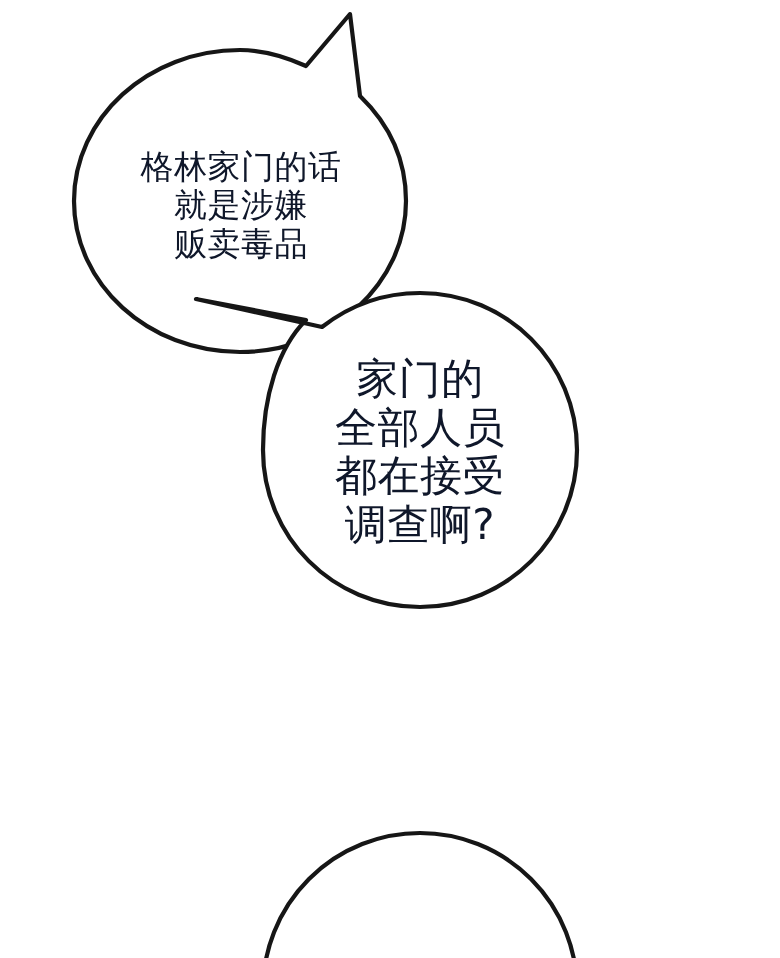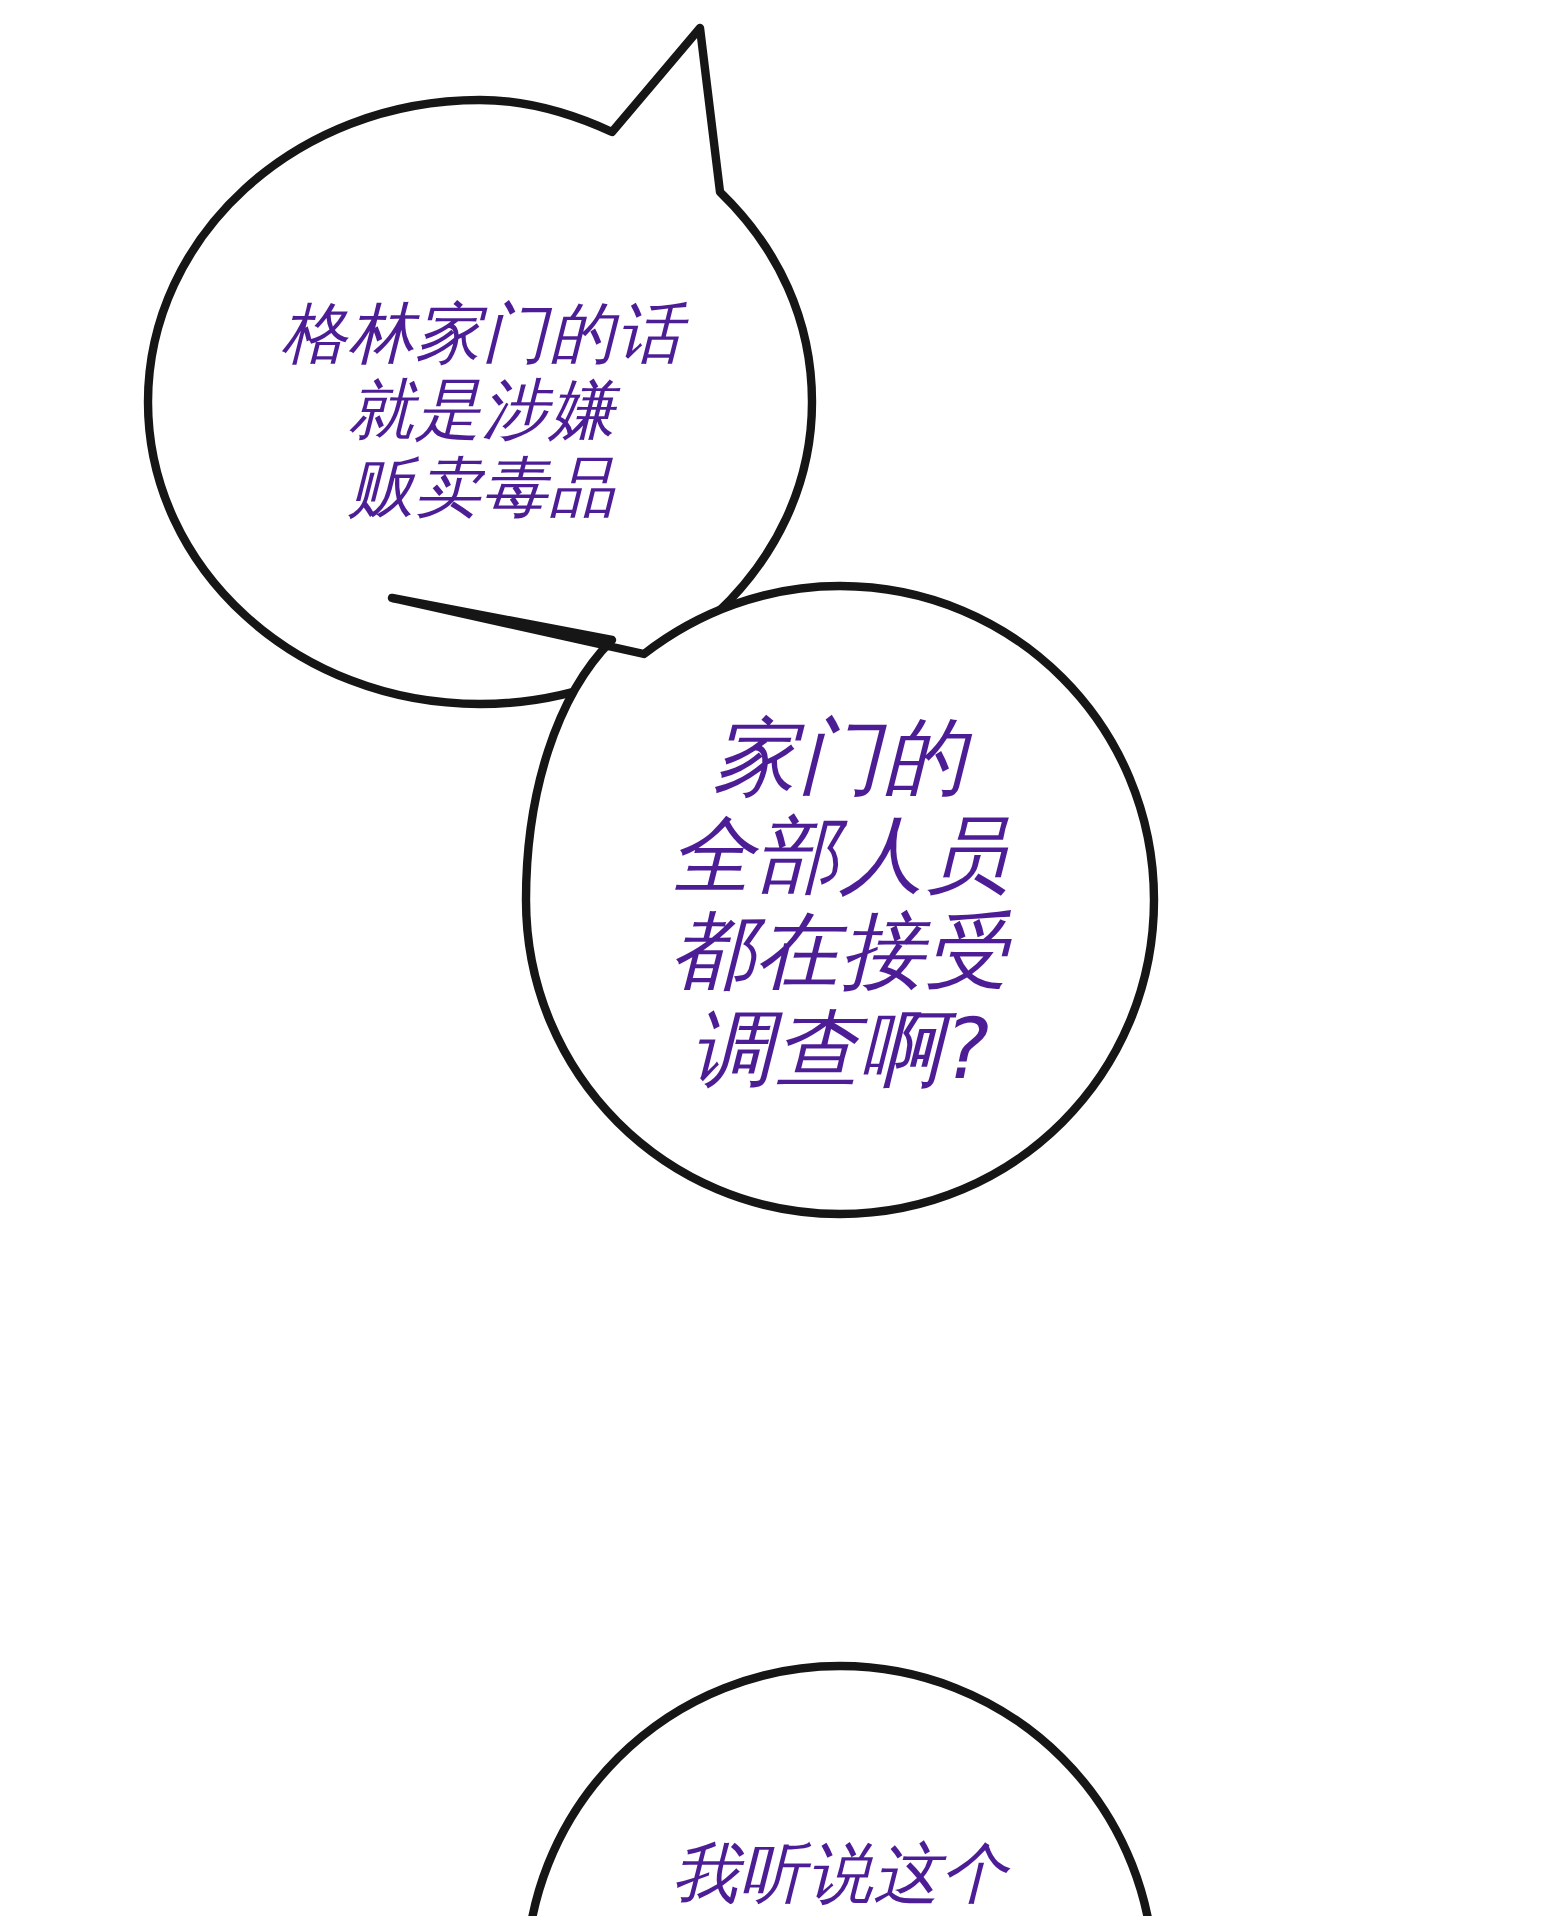--- a/index.html
+++ b/index.html
@@ -19,28 +19,27 @@
   #art {
     position: absolute;
     left: 0;
     top: 0;
     width: 780px;
     height: 958px;
     display: block;
   }
   .bubble-text {
     position: absolute;
-    color: #4c1d95;
+    color: #0f172a;
     text-align: center;
     line-height: 1.16;
     letter-spacing: 0.5px;
     white-space: pre-line;
     font-weight: 400;
     user-select: none;
-    font-style: italic;
   }
   #bubble-1-text {
     left: 74px;
     top: 148px;
     width: 334px;
     font-size: 33px;
   }
   #bubble-2-text {
     left: 268px;
     top: 355px;
@@ -93,15 +92,14 @@
 
   <div class="bubble-text" id="bubble-1-text">格林家门的话
 就是涉嫌
 贩卖毒品</div>
 
   <div class="bubble-text" id="bubble-2-text">家门的
 全部人员
 都在接受
 调查啊?</div>
 
-  <div class="bubble-text" id="bubble-3-text">我听说这个</div>
 
 </div>
 
 </body></html>

